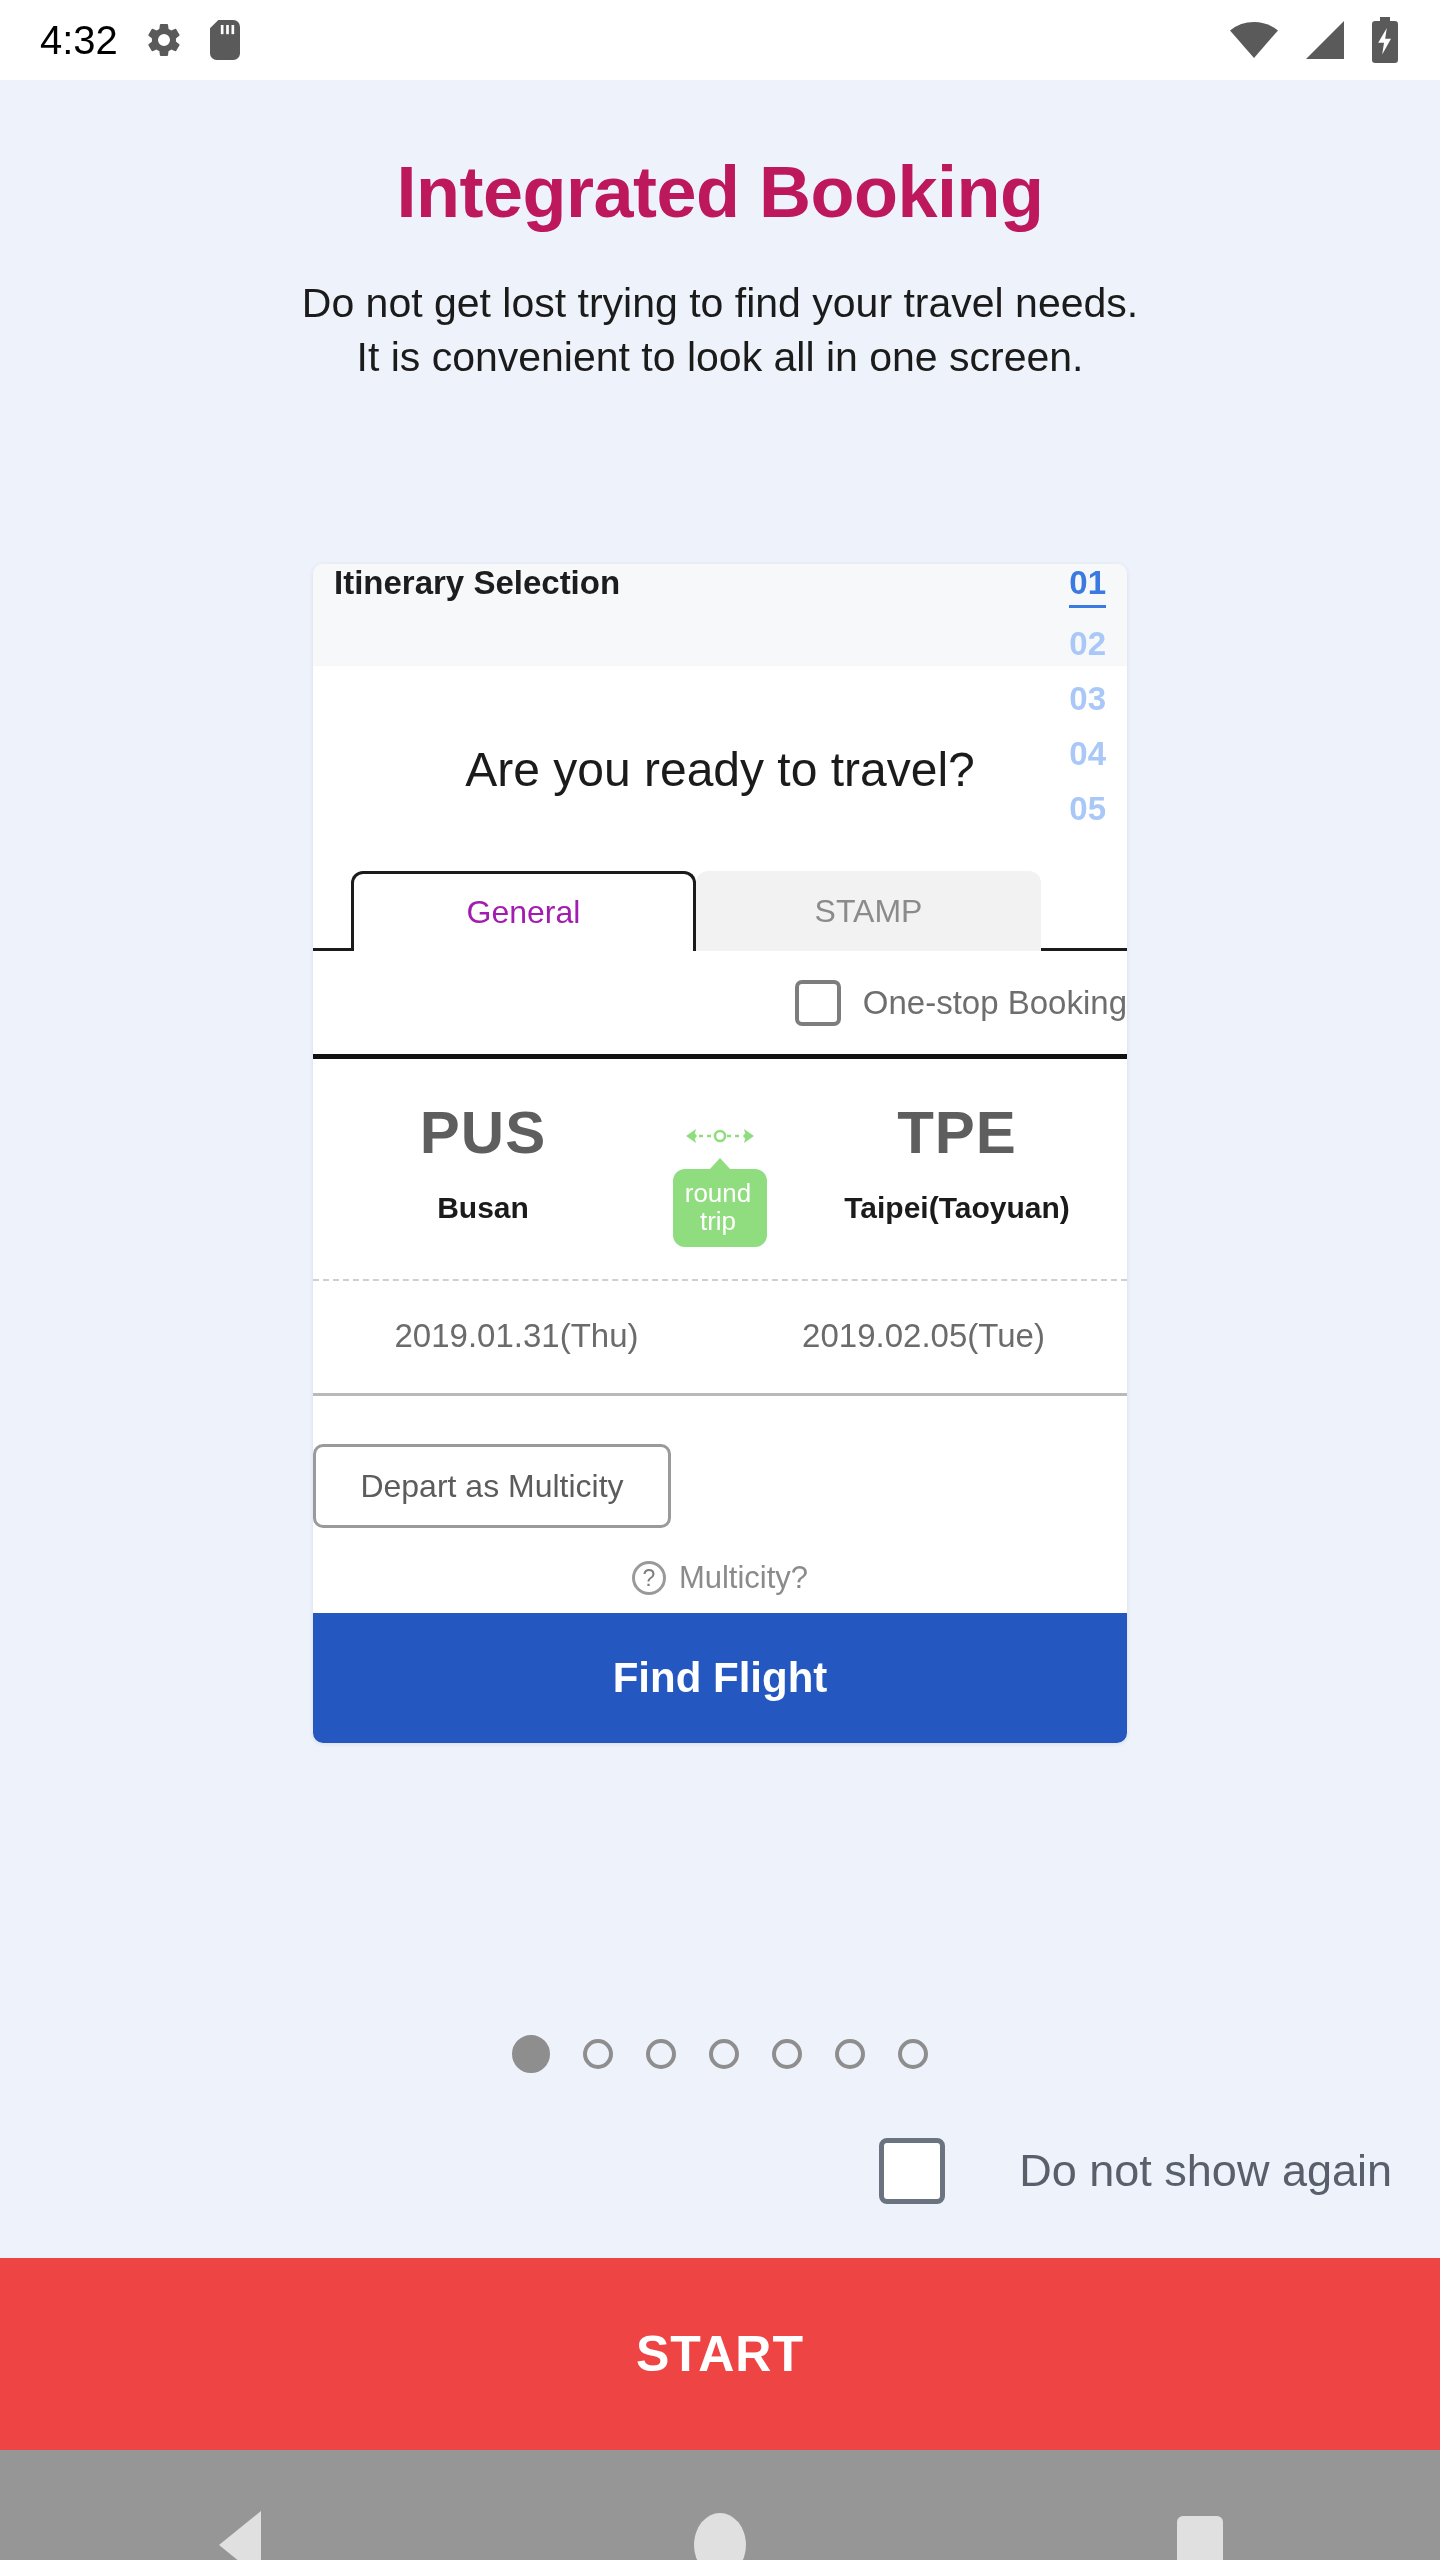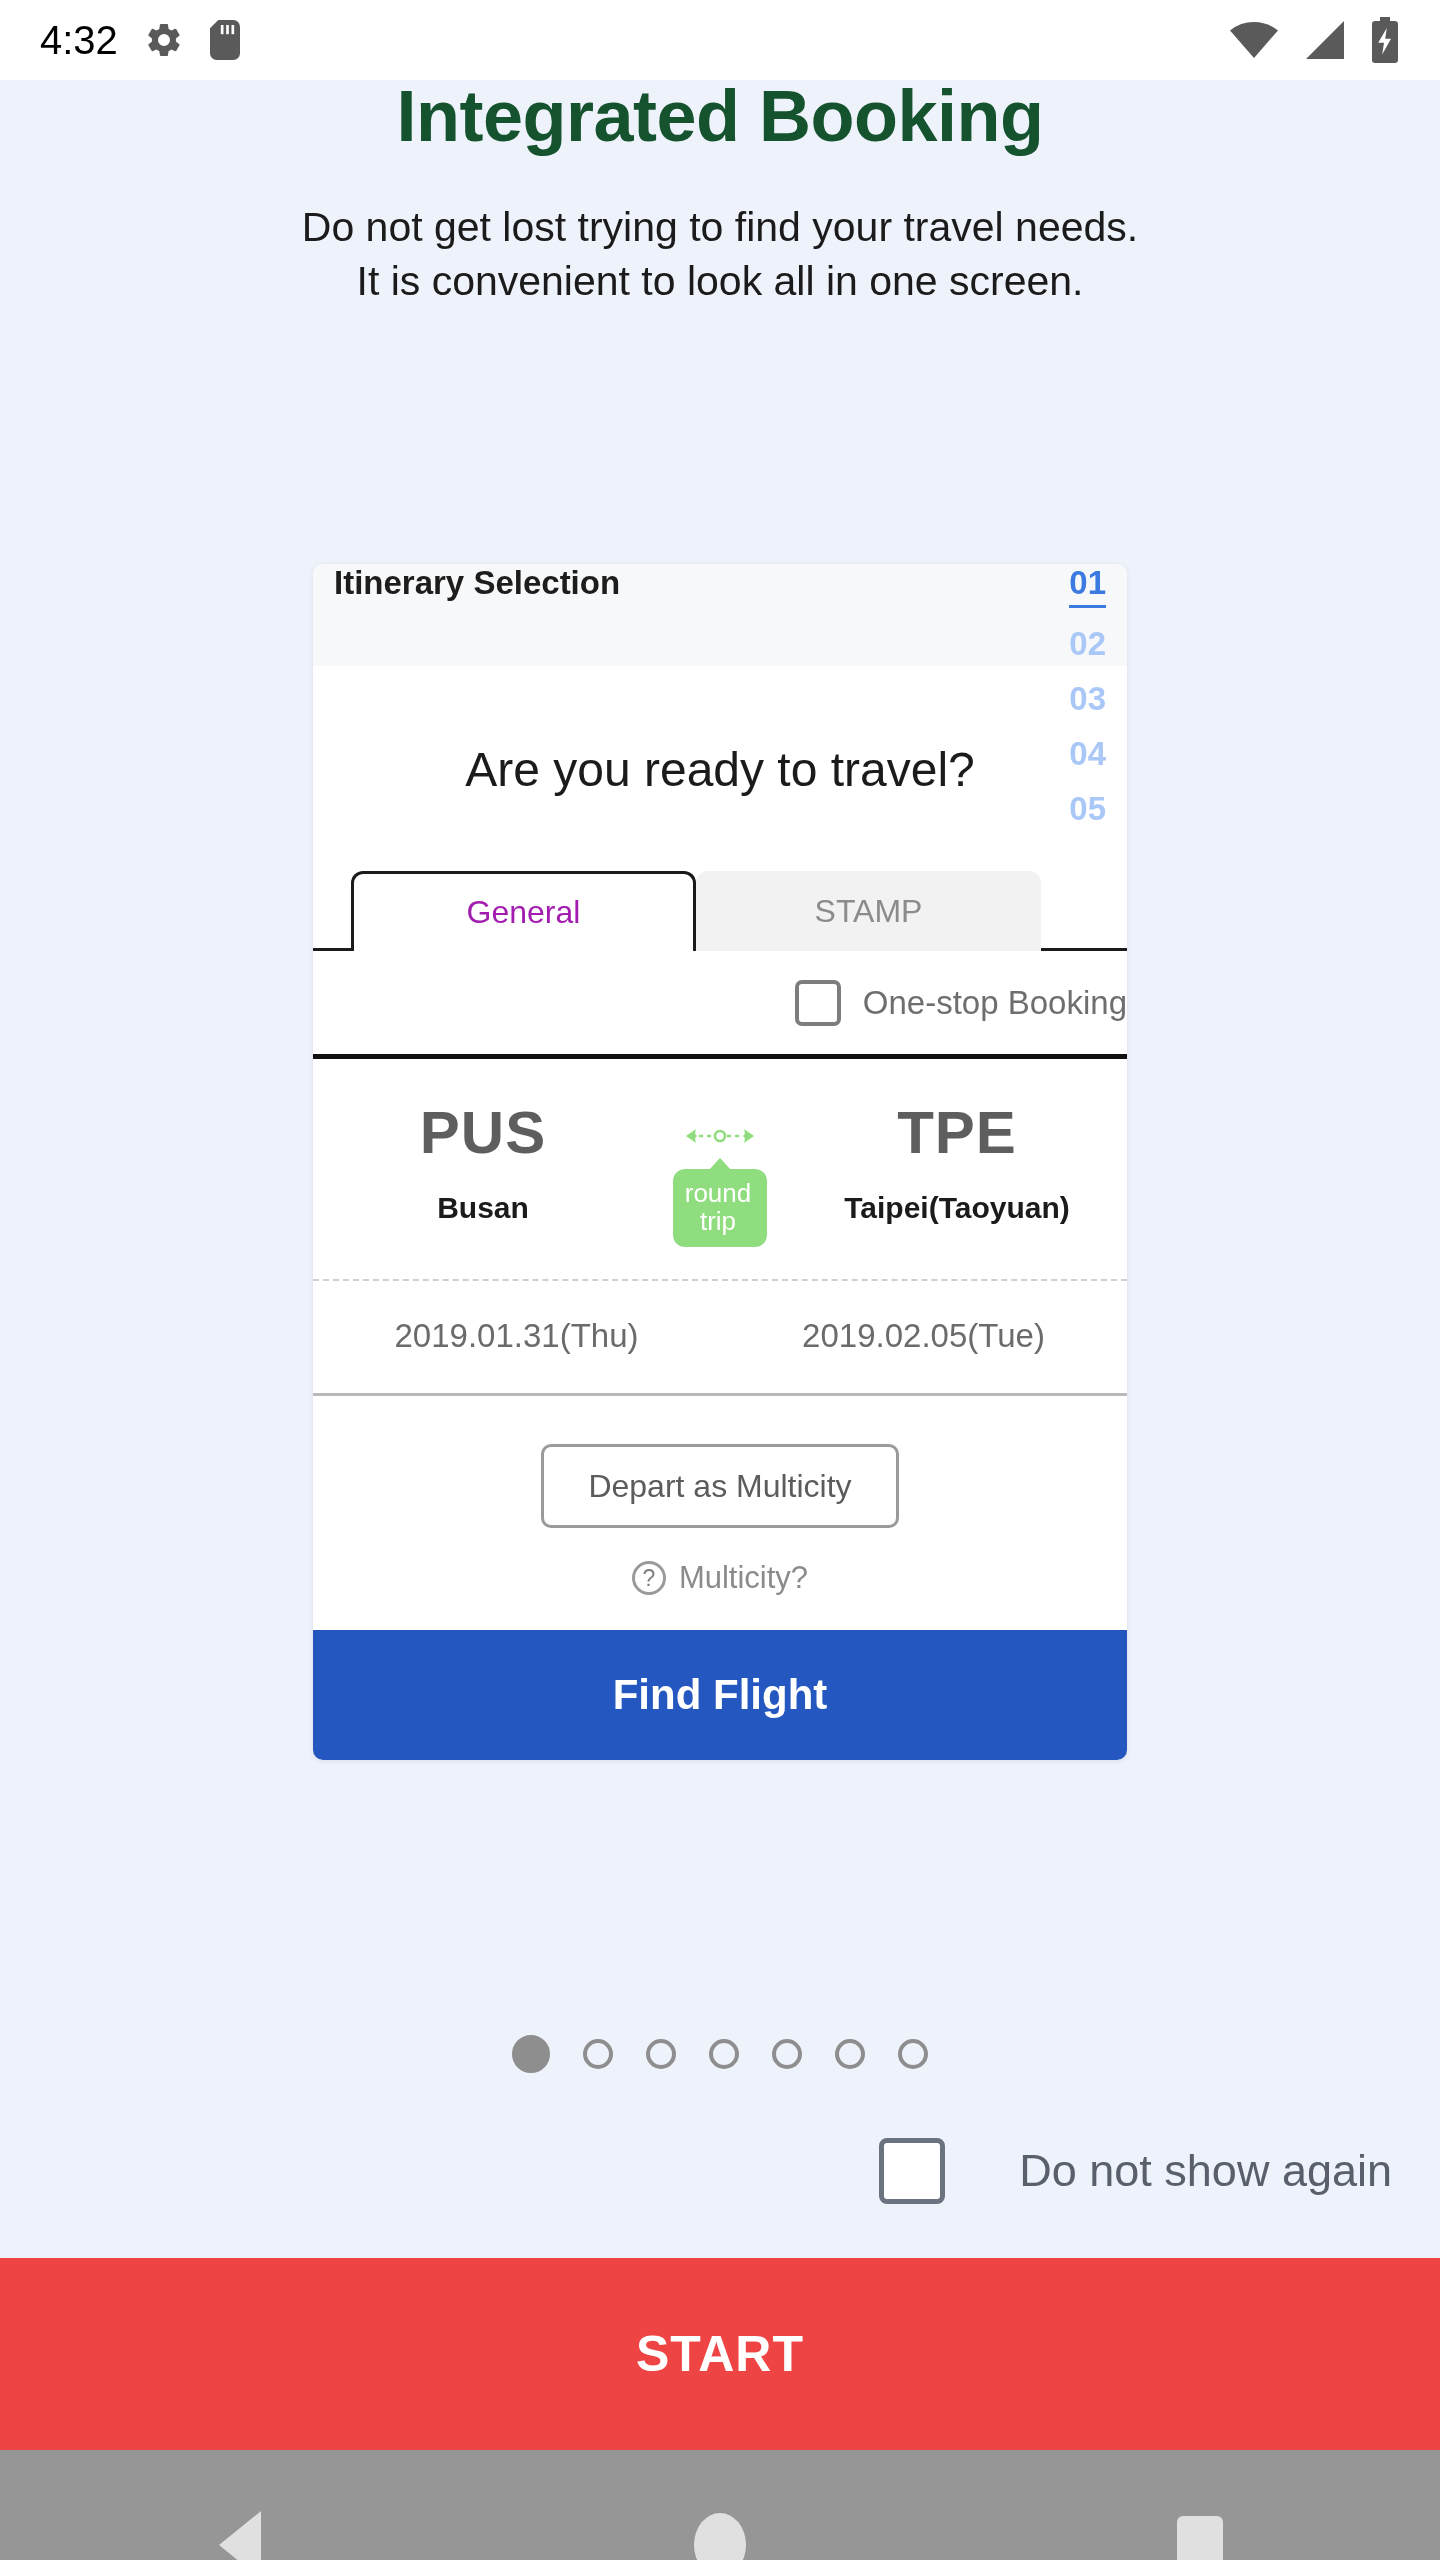--- a/index.html
+++ b/index.html
@@ -26,21 +26,22 @@
   
   .page {
     position: absolute; top: 80px; left: 0;
     width: 1440px; height: 2080px;
     background: #eef2fb;
   }
 
   .app-title {
     text-align: center;
     font-size: 72px;
-    color: #14532d;
+    color: #be185d;
+    margin-top: 76px;
     line-height: 1;
     letter-spacing: -0.5px;
   }
   .app-sub {
     text-align: center;
     font-size: 41px;
     color: #1b1b1b;
     line-height: 1.32;
     margin-top: 48px;
   }
@@ -145,21 +146,21 @@
     border-bottom: 12px solid #90dd7f;
   }
 
   .dates {
     display: flex;
     padding: 36px 0 38px 0;
     border-bottom: 3px solid #b9b9b9;
   }
   .date-col { width: 407px; text-align: center; font-size: 33px; color: #6b6b6b; }
 
-  .multi-wrap { padding: 48px 0 34px 0; text-align: center; }
+  .multi-wrap { padding: 48px 0 17px 0; text-align: left; }
   .multi-btn {
     display: inline-flex; align-items: center; justify-content: center;
     width: 358px; height: 84px;
     border: 3px solid #9a9a9a;
     border-radius: 10px;
     background: #ffffff;
     font-size: 32px; color: #5c5c5c;
   }
   .multi-help {
     margin-top: 32px;

